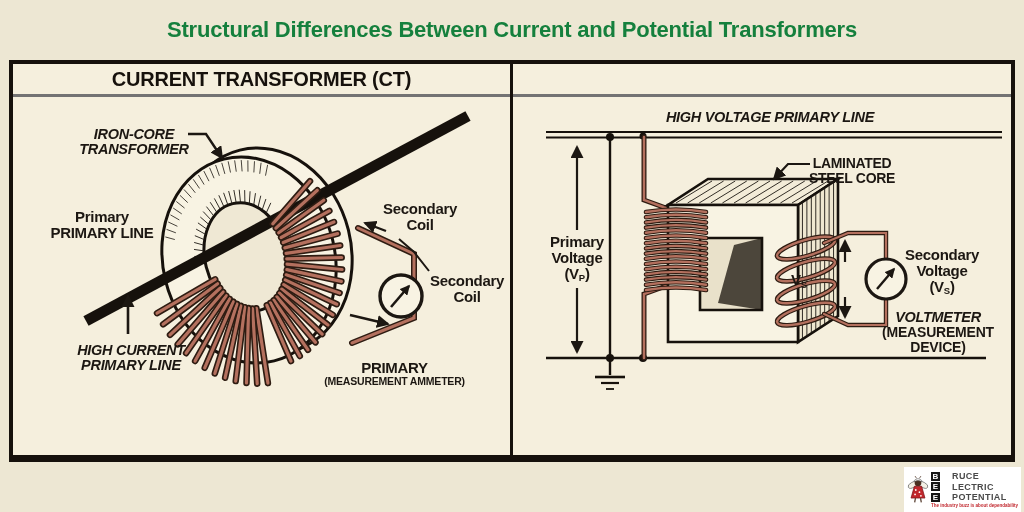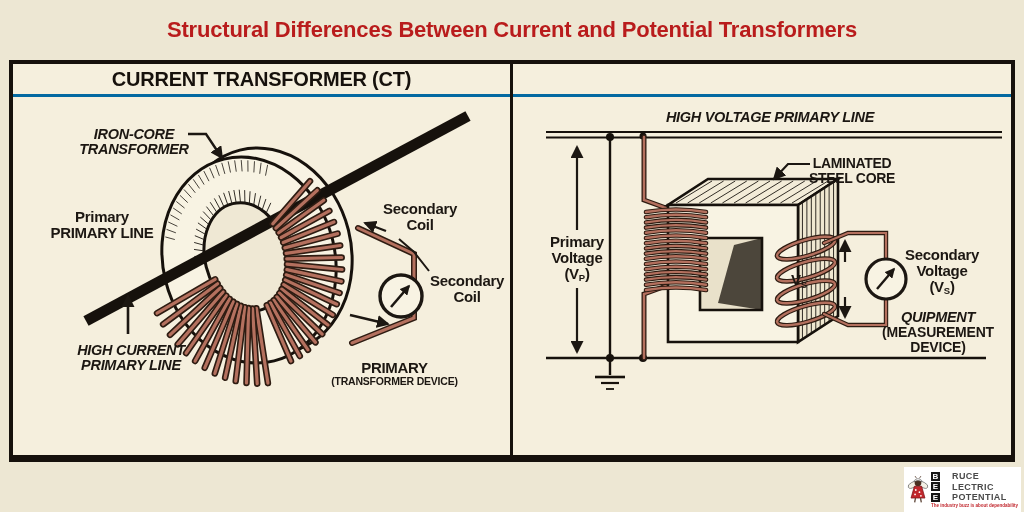--- a/index.html
+++ b/index.html
@@ -1,23 +1,23 @@
 <!DOCTYPE html>
 <html><head>
 <meta charset="utf-8">
 <style>
   * { margin:0; padding:0; box-sizing:border-box; }
   html,body { width:1024px; height:512px; }
   body { position:relative; background:#EDE7D3; font-family:"Liberation Sans",sans-serif; overflow:hidden; }
   .title { position:absolute; top:17px; left:0; width:100%; text-align:center;
-           font-size:22px; font-weight:700; color:#b91c1c; letter-spacing:-0.2px; }
+           font-size:22px; font-weight:700; color:#15803d; letter-spacing:-0.2px; }
   .main-box { position:absolute; left:9px; top:60px; width:1006px; height:402px;
               background:#F5EFDD; border:4px solid #16110C; border-bottom-width:7px; }
   .header-row { position:absolute; left:0; top:0; width:100%; height:33px;
-                border-bottom:3px solid #0369a1; display:flex; }
+                border-bottom:3px solid #737373; display:flex; }
   .header-cell { display:flex; align-items:center; justify-content:center;
                  font-size:20px; font-weight:700; color:#16110C; letter-spacing:-0.2px; }
   .header-cell.left { width:497px; }
   .header-cell.right { flex:1; }
   .divider { position:absolute; left:497px; top:0; width:3px; height:100%; background:#16110C; }
   svg.canvas { position:absolute; left:0; top:0; width:1024px; height:512px; }
   .lbl { position:absolute; text-align:center; font-weight:700; color:#1C1712;
          font-size:15px; line-height:1.06; letter-spacing:-0.3px; }
   .lbl .small { font-size:10.5px; letter-spacing:-0.2px; }
   .lbl .xsmall { font-size:14px; letter-spacing:-0.2px; }
@@ -321,21 +321,21 @@
 <div class="lbl" style="left:370px;top:201px;width:100px">
   <div>Secondary</div>
   <div>Coil</div>
 </div>
 <div class="lbl" style="left:417px;top:273px;width:100px">
   <div>Secondary</div>
   <div>Coil</div>
 </div>
 <div class="lbl" style="left:322px;top:360px;width:145px">
   <div>PRIMARY</div>
-  <div class="small">(TRANSFORMER DEVICE)</div>
+  <div class="small">(MEASUREMENT AMMETER)</div>
 </div>
 
 <div class="lbl f145" style="left:650px;top:110px;width:240px">
   <div>HIGH VOLTAGE PRIMARY LINE</div>
 </div>
 <div class="lbl f14" style="left:800px;top:156px;width:104px">
   <div>LAMINATED</div>
   <div>STEEL CORE</div>
 </div>
 <div class="lbl" style="left:527px;top:234px;width:100px">
@@ -345,21 +345,21 @@
 </div>
 <div class="lbl" style="left:784px;top:272px;width:30px">
   <span>V</span><span class="sb">S</span>
 </div>
 <div class="lbl" style="left:892px;top:247px;width:100px">
   <div>Secondary</div>
   <div>Voltage</div>
   <div><span>(V</span><span class="sb">S</span><span>)</span></div>
 </div>
 <div class="lbl" style="left:877px;top:310px;width:122px">
-  <div class="f145">QUIPMENT</div>
+  <div class="f145">VOLTMETER</div>
   <div class="xsmall">(MEASUREMENT</div>
   <div class="xsmall">DEVICE)</div>
 </div>
 
 <div class="logo">
   <svg width="28" height="38" viewBox="0 0 30 40">
     <ellipse cx="8" cy="13" rx="7" ry="3.6" fill="#F4F1E6" stroke="#555" stroke-width="0.8" transform="rotate(-28 8 13)"></ellipse>
     <ellipse cx="22" cy="13" rx="7" ry="3.6" fill="#F4F1E6" stroke="#555" stroke-width="0.8" transform="rotate(28 22 13)"></ellipse>
     <line x1="13" y1="4" x2="11" y2="1" stroke="#4A2F20" stroke-width="1"></line>
     <line x1="17" y1="4" x2="19" y2="1" stroke="#4A2F20" stroke-width="1"></line>

